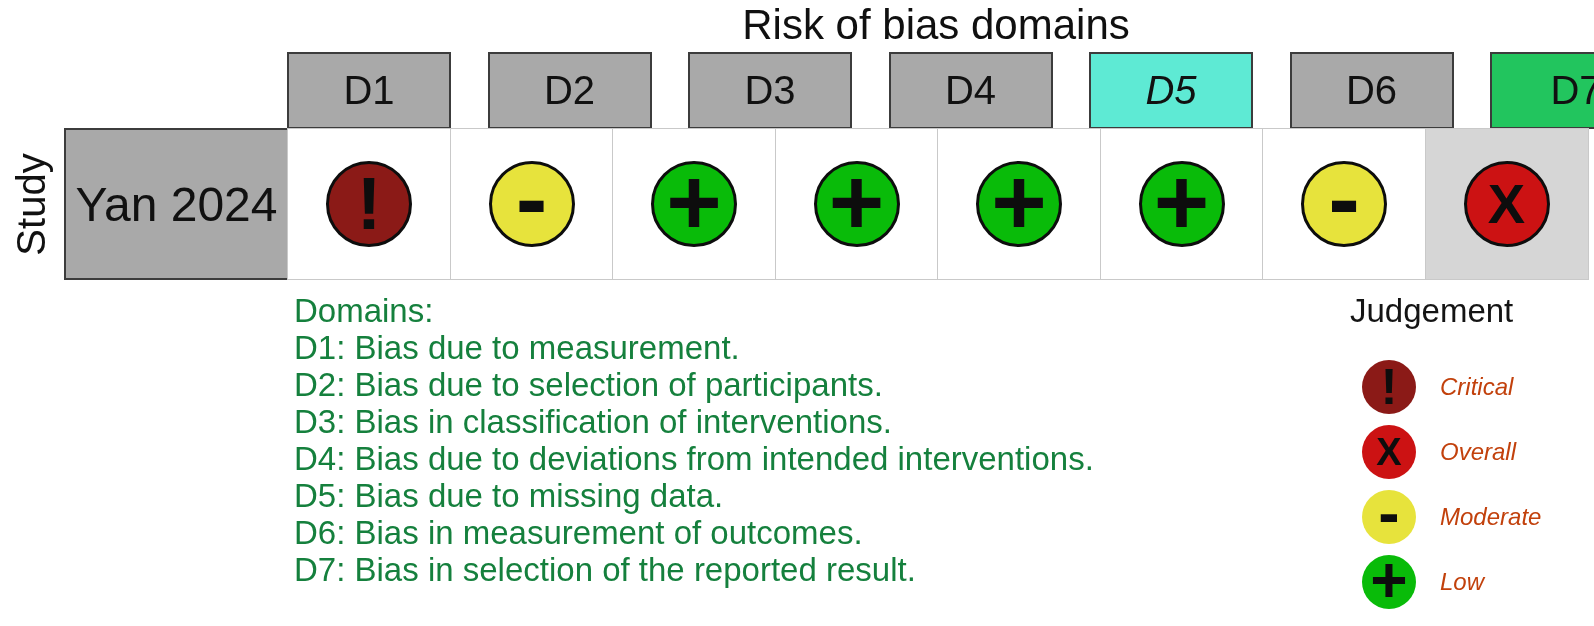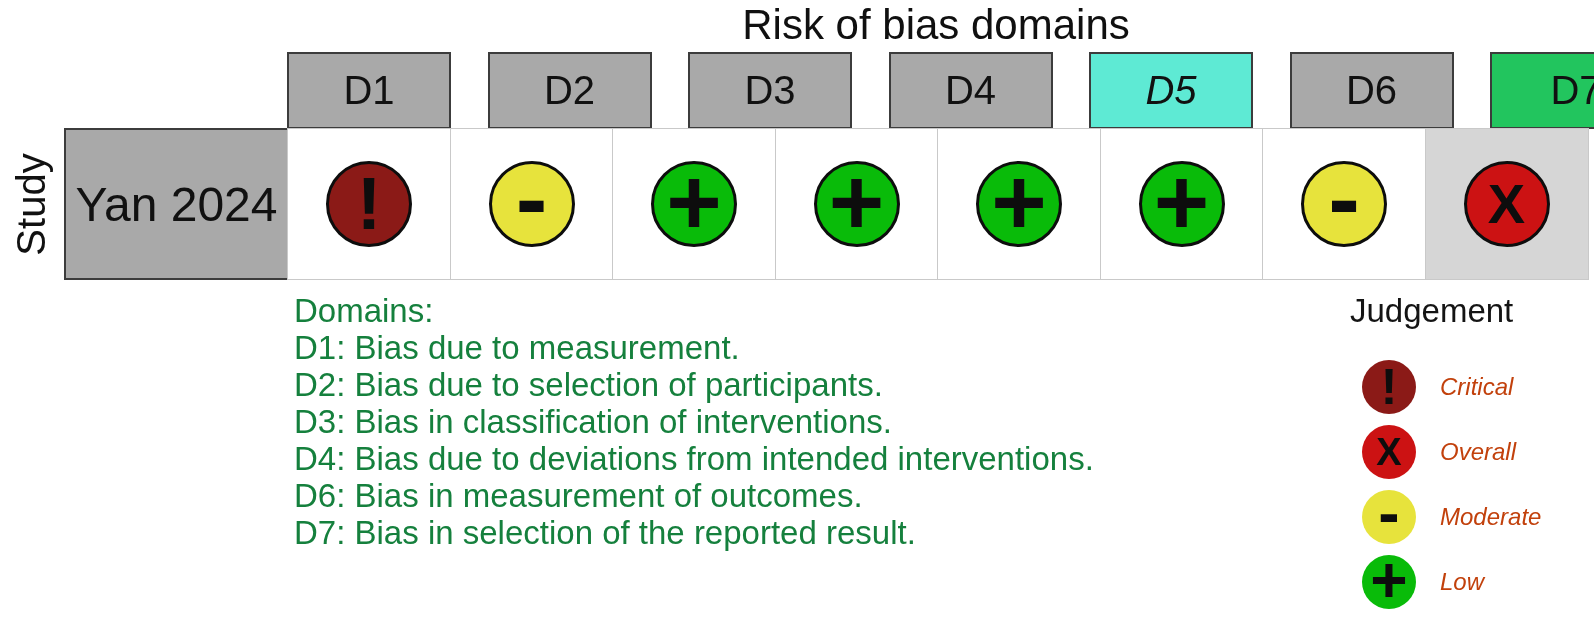--- a/index.html
+++ b/index.html
@@ -162,20 +162,21 @@
       </div>
     </div>
 
   <div class="domains-note">
     <div>Domains:</div>
     <div>
         <div>D1: Bias due to measurement.</div>
         <div>D2: Bias due to selection of participants.</div>
         <div>D3: Bias in classification of interventions.</div>
         <div>D4: Bias due to deviations from intended interventions.</div>
+        <div>D5: Bias due to missing data.</div>
         <div>D6: Bias in measurement of outcomes.</div>
         <div>D7: Bias in selection of the reported result.</div>
       </div>
   </div>
 
   <div class="legend">
     <div class="legend-title">Judgement</div>
     <div>
         <div class="legend-row">
           <div class="legend-circle critical">

